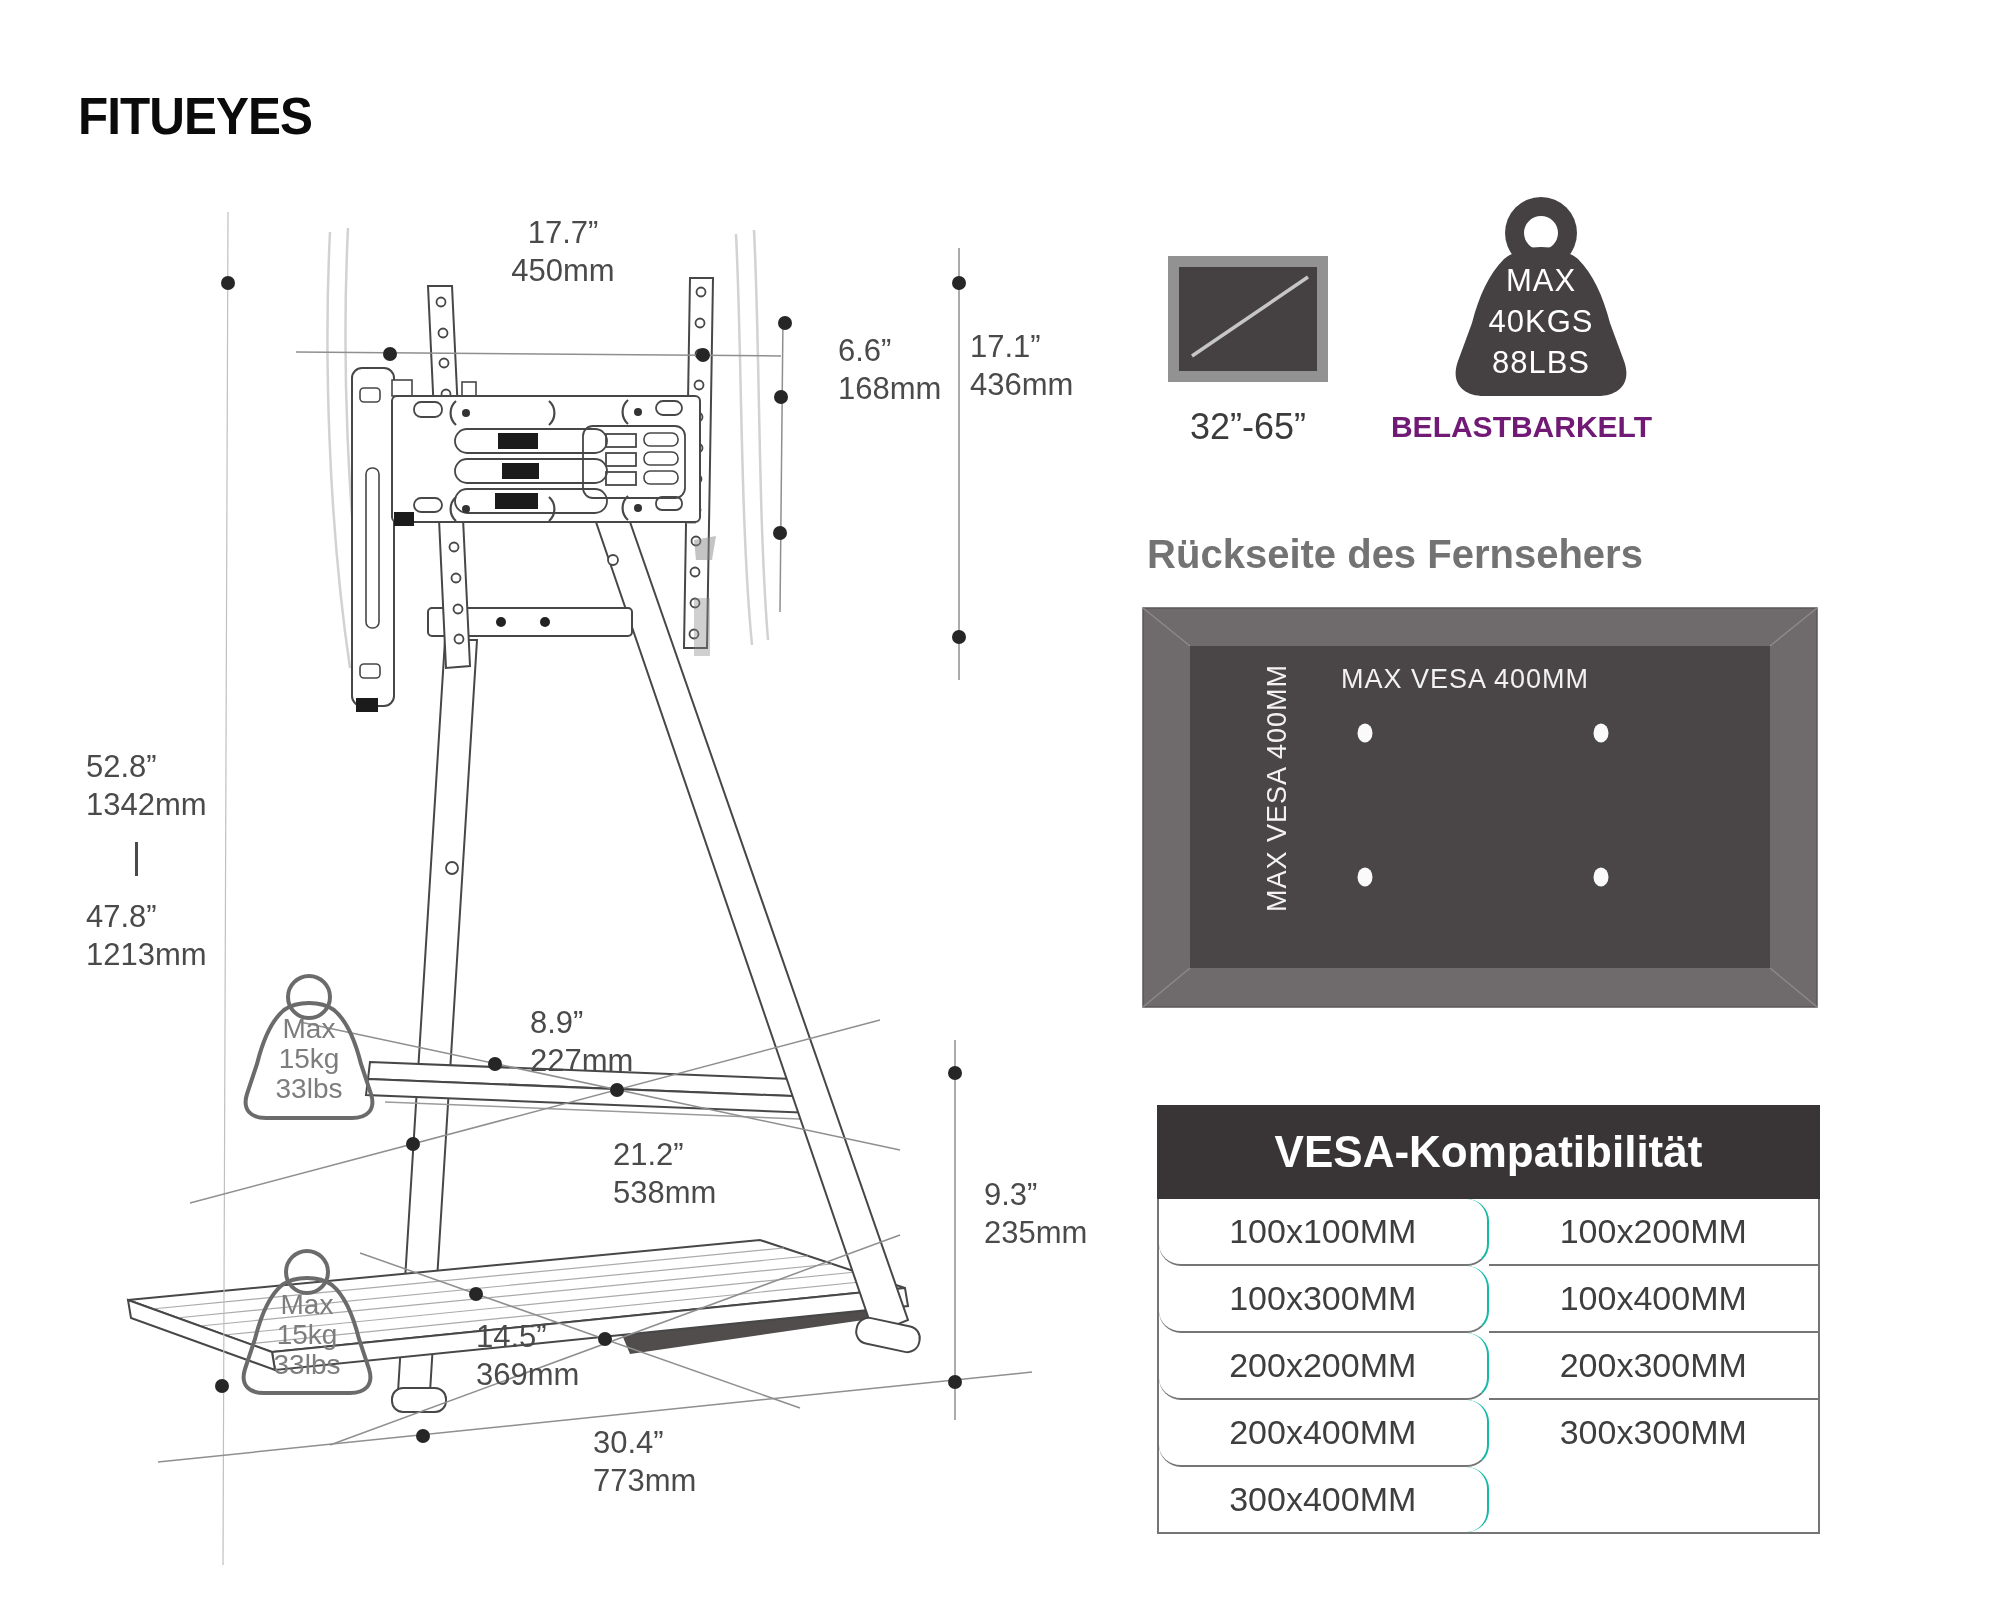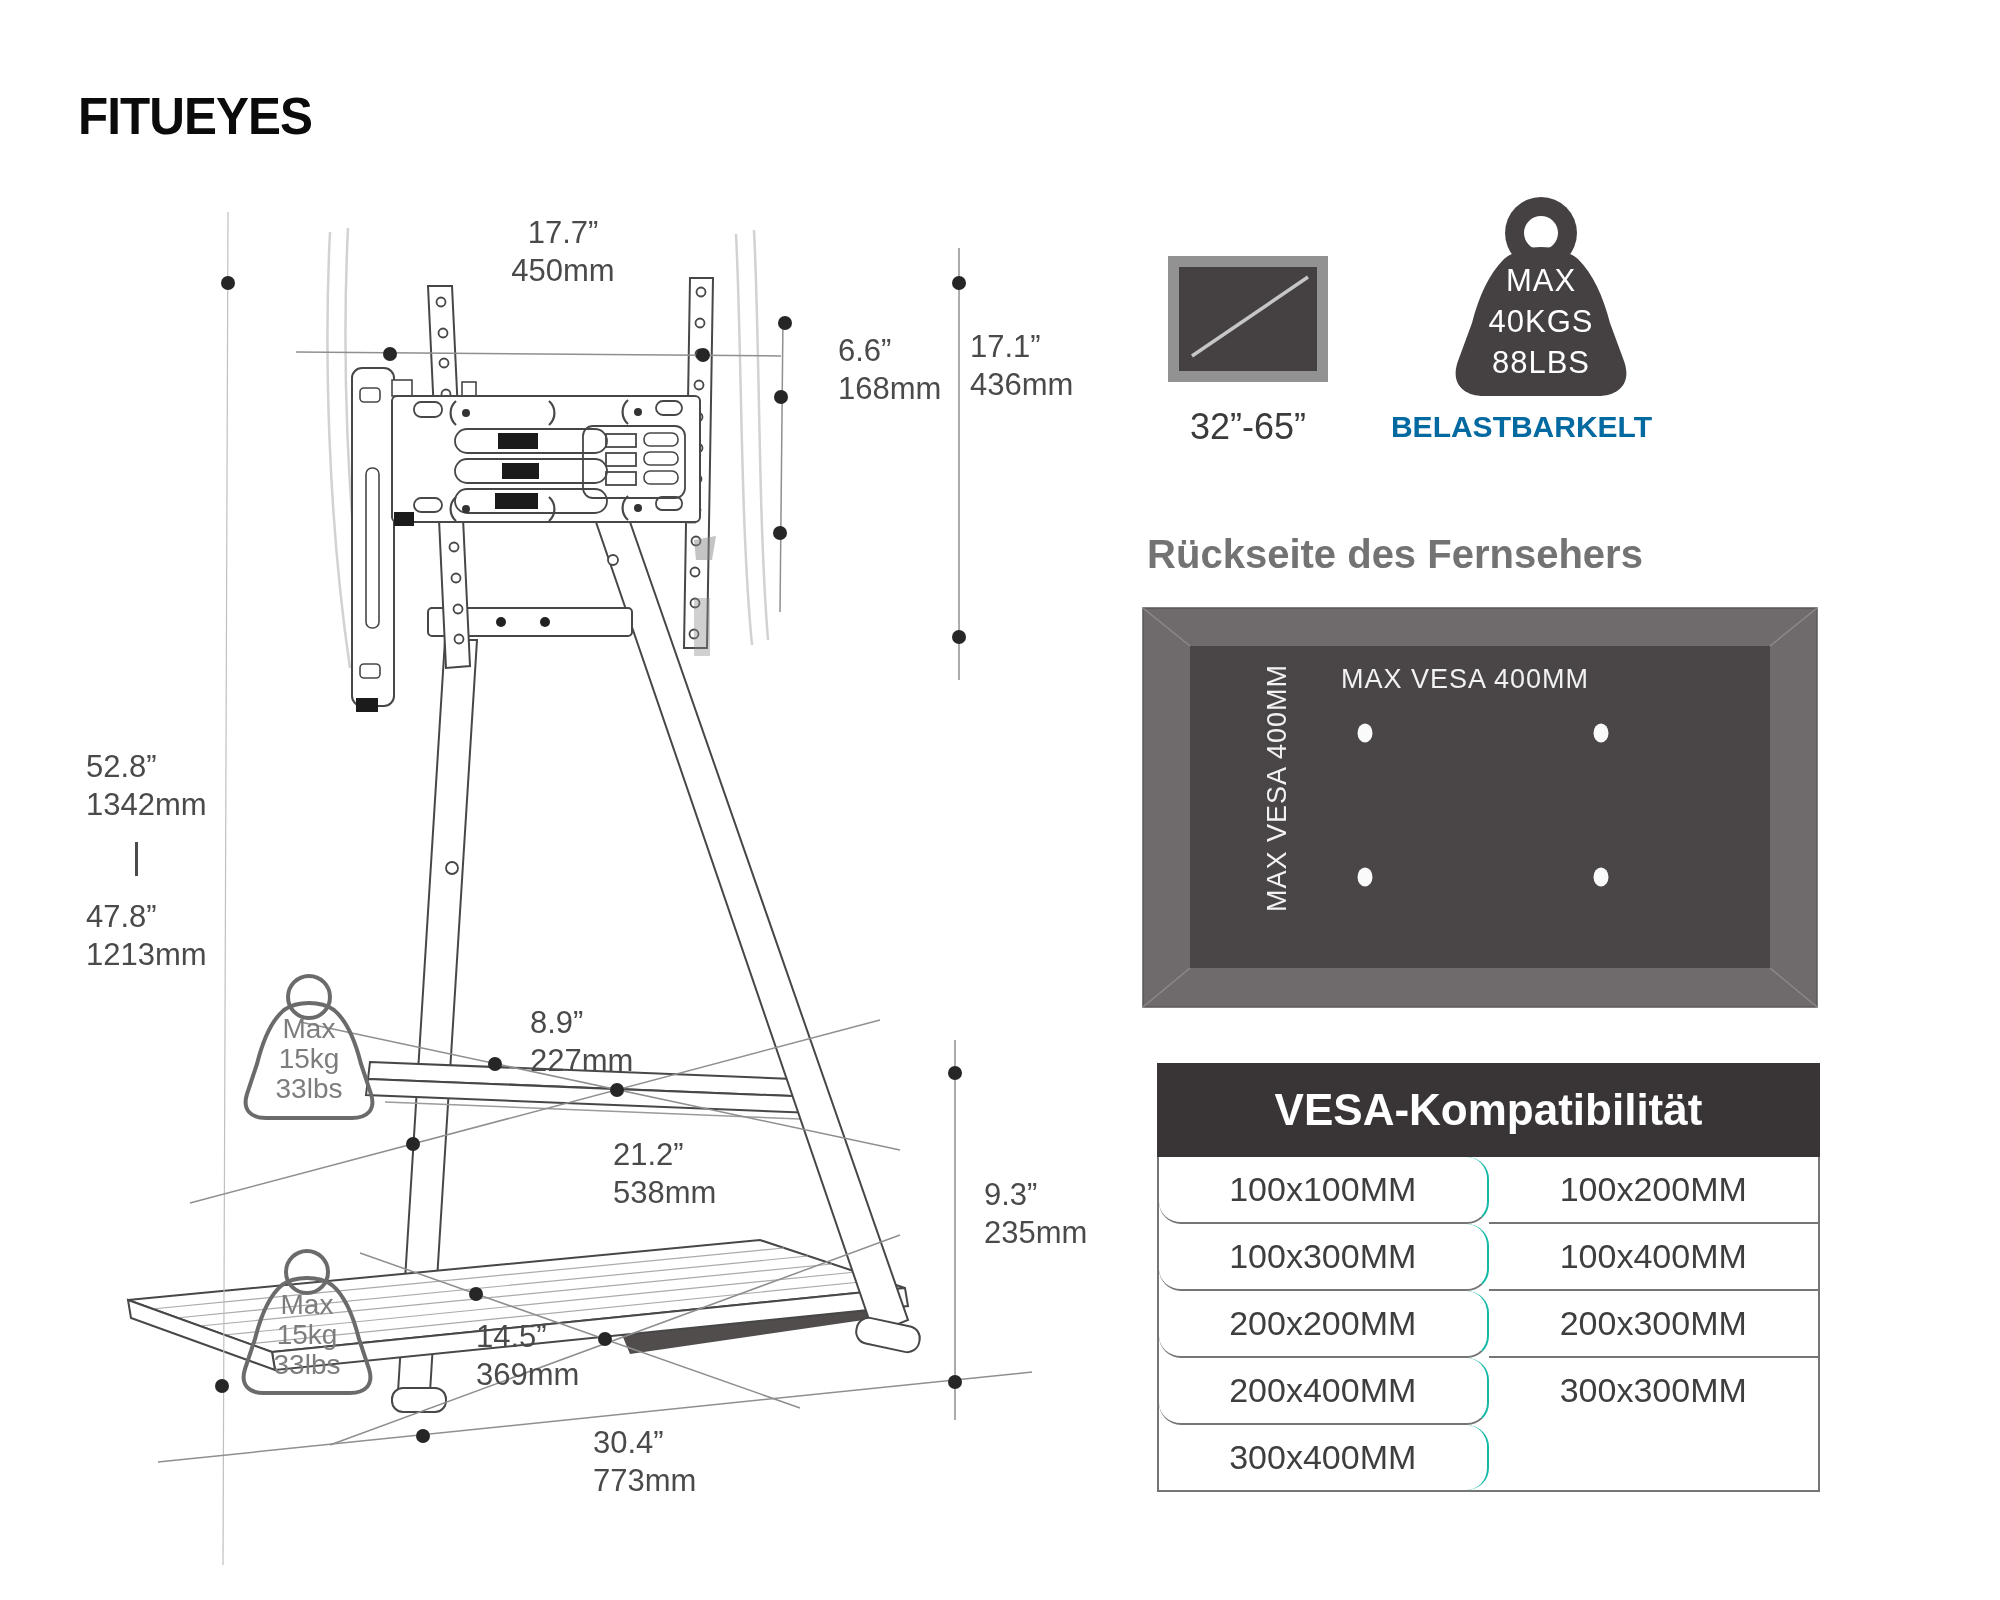--- a/index.html
+++ b/index.html
@@ -13,28 +13,28 @@
   #dash-range{position:absolute;left:135px;top:842px;width:3px;height:34px;background:#4a4a4a;}
   .wtxt{position:absolute;width:130px;text-align:center;color:#7d7d7d;
     font-size:28px;line-height:30px;}
   .wtxt span{display:block;}
   #kettle-text{position:absolute;left:1461px;top:260px;width:160px;text-align:center;
     color:#ffffff;font-size:31px;line-height:41px;letter-spacing:1px;}
   #kettle-text span{display:block;}
   #screen-size-label{position:absolute;left:1166px;top:406px;width:164px;text-align:center;
     font-size:36px;font-weight:normal;color:#3b3b3b;}
   #load-capacity-label{position:absolute;left:1384px;top:410px;width:275px;text-align:center;
-    font-size:30px;font-weight:bold;color:#0369a1;}
+    font-size:30px;font-weight:bold;color:#701a75;}
   #panel-heading{position:absolute;left:1140px;top:532px;width:510px;text-align:center;
     font-size:40px;font-weight:bold;color:#737373;}
   #vesa-h-label{position:absolute;left:1270px;top:664px;width:390px;text-align:center;
     font-size:27px;color:#f2f2f2;letter-spacing:1px;}
   #vesa-v-label{position:absolute;left:1262px;top:912px;font-size:27px;color:#f2f2f2;
     letter-spacing:1px;white-space:nowrap;transform:rotate(-90deg);transform-origin:0 0;}
-  #vesa-table{position:absolute;left:1157px;top:1063px;width:663px;}
+  #vesa-table{position:absolute;left:1157px;top:1105px;width:663px;}
   #vesa-table .hdr{height:94px;line-height:94px;background:#393536;color:#ffffff;
     font-size:44px;font-weight:bold;text-align:center;}
   #vesa-table .body{display:grid;grid-template-columns:1fr 1fr;
     border:2px solid #757575;border-top:none;background:#fff;}
   #vesa-table .cell{height:65px;line-height:65px;text-align:center;font-size:34px;
     color:#3e3e3e;border-bottom:2px solid #757575;}
   #vesa-table .cell.l{border-right:2px solid #14b8a6;border-radius:22px;}
   #vesa-table .cell:nth-last-child(-n+2){border-bottom:none;}
   svg{position:absolute;left:0;top:0;}
 </style>

